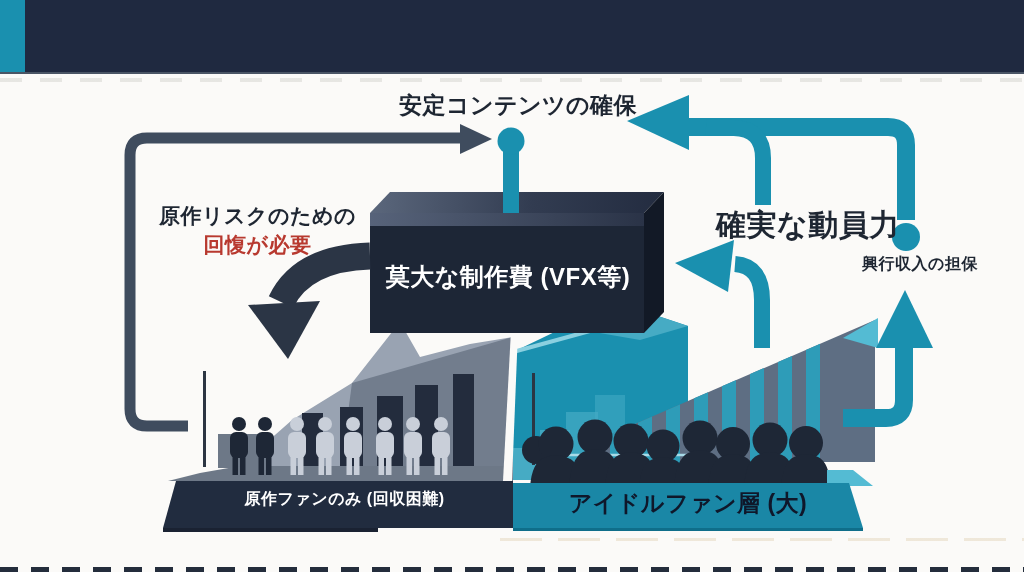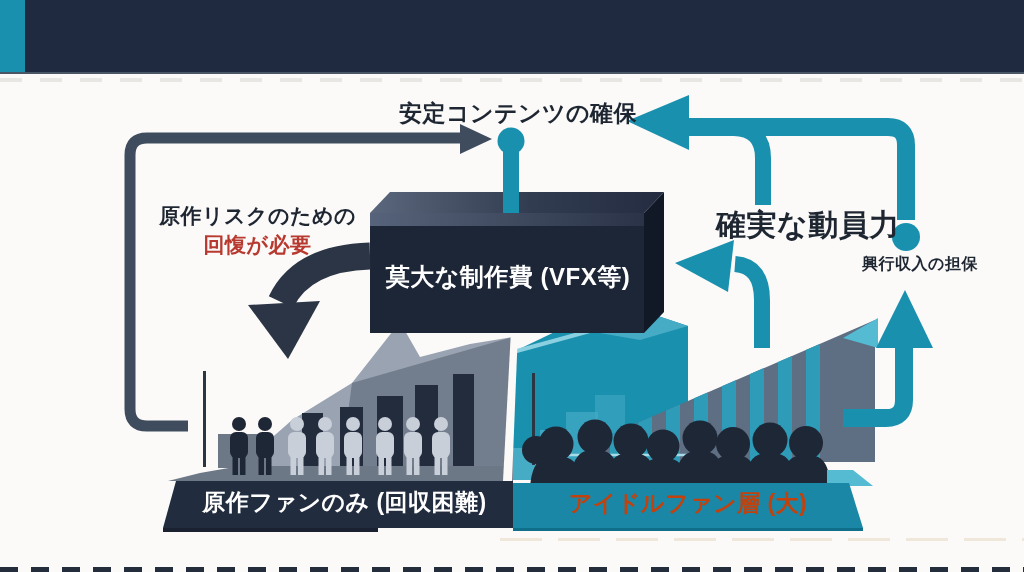--- a/index.html
+++ b/index.html
@@ -15,28 +15,28 @@
   .dash-row-subtle{position:absolute;left:0;top:78px;width:1024px;height:4px;opacity:.55;
     background:repeating-linear-gradient(90deg,#d6d6d1 0 22px,transparent 22px 40px);}
   .dash-row-cream{position:absolute;left:500px;top:538px;width:524px;height:3px;opacity:.8;
     background:repeating-linear-gradient(90deg,#ece3d2 0 42px,transparent 42px 58px);}
   .dash-row-bottom{position:absolute;left:0;top:567px;width:1024px;height:5px;
     background:repeating-linear-gradient(90deg,var(--navy-dark,#242d3c) 0 18px,transparent 18px 31px);}
   
   .scene{position:absolute;left:0;top:0;}
   
   .lbl{position:absolute;font-weight:700;color:#1e2632;text-align:center;line-height:1.2;letter-spacing:.5px;white-space:nowrap;}
-  .lbl-top{left:398px;top:92px;width:240px;font-size:23px;margin-top:8px;}
+  .lbl-top{left:398px;top:92px;width:240px;font-size:23px;}
   .lbl-risk{left:150px;top:201px;width:215px;font-size:21px;line-height:29px;}
   .lbl-risk .red{color:var(--red,#b8392f);}
   .lbl-box{left:376px;top:263px;width:264px;font-size:24px;color:#ffffff;}
   .lbl-mob{left:716px;top:207px;width:158px;font-size:30px;}
   .lbl-office{left:831px;top:254px;width:178px;font-size:16px;}
-  .lbl-band-left{left:176px;top:489px;width:337px;font-size:23px;color:#ffffff;}
-  .lbl-band-right{left:513px;top:490px;width:350px;font-size:23px;color:#c2410c;}
+  .lbl-band-left{left:176px;top:489px;width:337px;font-size:16px;color:#ffffff;}
+  .lbl-band-right{left:513px;top:490px;width:350px;font-size:23px;color:#0f172a;}
   
   .f-teal{fill:var(--teal,#1a90af);}
   .s-teal{stroke:var(--teal,#1a90af);fill:none;}
   .s-loop{stroke:var(--slate-line,#3f4c5e);fill:none;}
   .f-loophead{fill:var(--slate-line,#3f4c5e);}
   .s-reco{stroke:var(--arrow-dark,#2b3545);fill:none;}
   .f-reco{fill:var(--arrow-dark,#2b3545);}
   .f-mound{fill:var(--mound-gray,#99a3b2);}
   .f-mound2{fill:var(--mound-shadow,#727d8d);}
   .f-bar{fill:var(--navy-box,#232c3d);}

